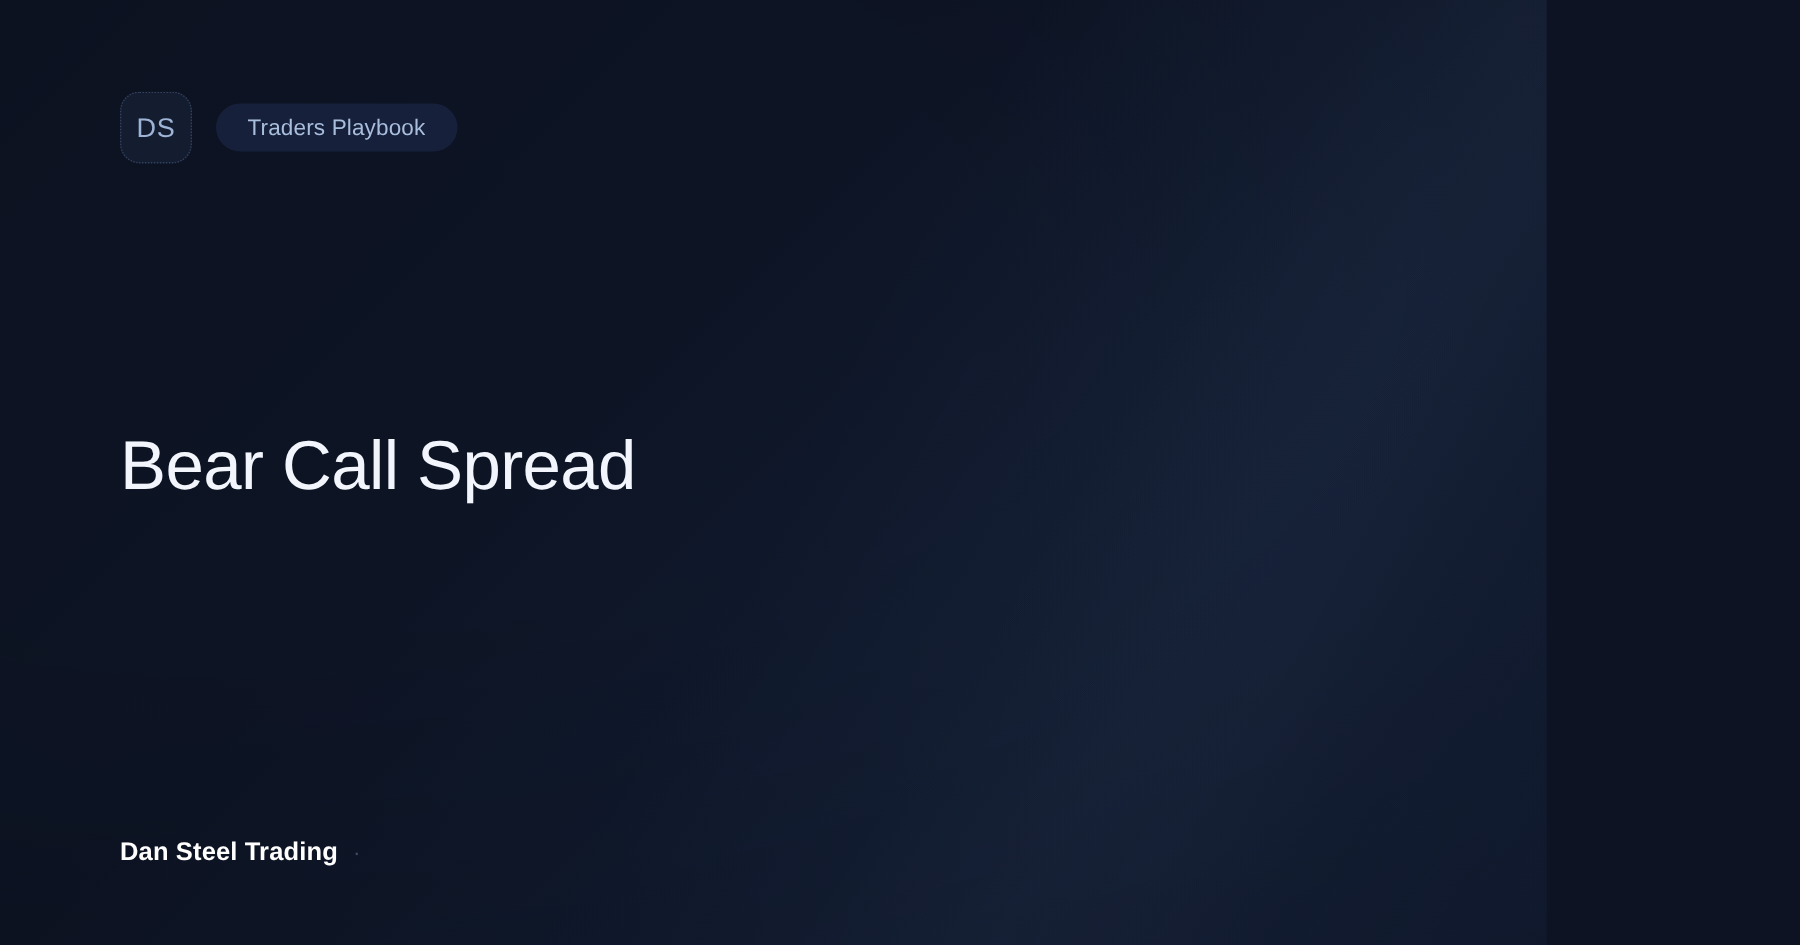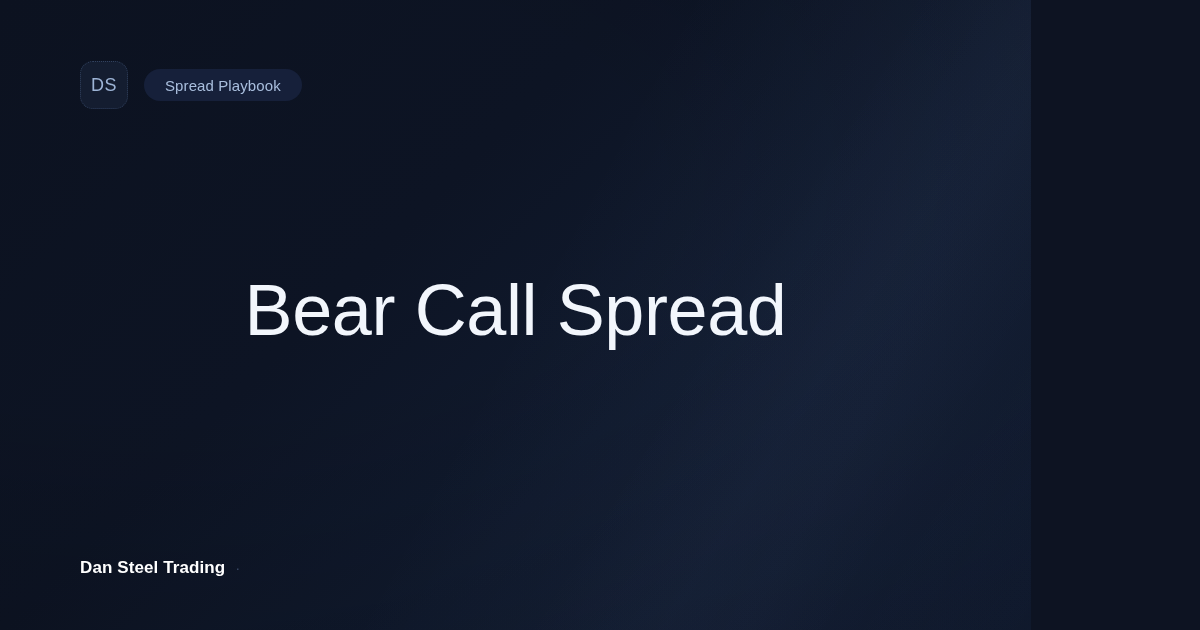--- a/index.html
+++ b/index.html
@@ -15,21 +15,20 @@
   }
 
   .og-card {
     position: relative;
     width: 1031px;
     height: 630px;
     box-sizing: border-box;
     background:
       linear-gradient(135deg, #0c1220 0%, #0d1424 38%, #101a2e 62%, #111c33 100%);
     overflow: hidden;
-    text-align: center;
   }
 
   
   .sheen-a {
     position: absolute;
     top: -30%;
     left: -10%;
     width: 140%;
     height: 170%;
     background: linear-gradient(
@@ -121,21 +120,21 @@
 
   
   .main {
     flex: 1 1 auto;
     display: flex;
     flex-direction: column;
     justify-content: center;
     padding-bottom: 46px;
   }
   .title {
-    font-size: 72px;
+    font-size: 46px;
     font-weight: 400;
     line-height: 1.08;
     letter-spacing: -0.4px;
     color: #f2f6fc;
     margin: 0;
     max-width: 900px;
   }
 
   
   .footer {
@@ -183,21 +182,21 @@
   <div class="sheen-b"></div>
   <div class="vignette"></div>
 
   <div class="content">
 
     <div class="header">
       <div class="brand-badge">
         <span class="brand-badge-text">DS</span>
       </div>
       <div class="tag-pill">
-        <span class="tag-pill-text">Spread Playbook</span>
+        <span class="tag-pill-text">Traders Playbook</span>
       </div>
     </div>
 
     <div class="main">
       <h1 class="title">Bear Call Spread</h1>
     </div>
 
     <div class="footer">
       <div class="footer-left">
         <span class="footer-brand">Dan Steel Trading</span>

